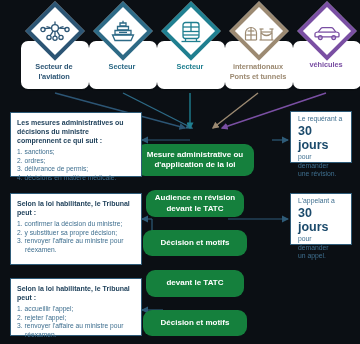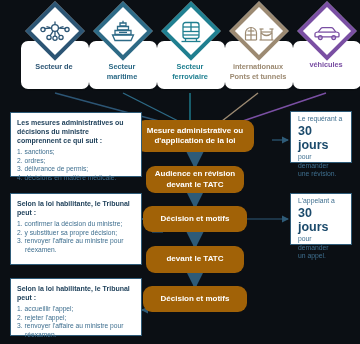--- a/index.html
+++ b/index.html
@@ -66,32 +66,33 @@
     font-size: 7.4px;
     font-weight: bold;
     line-height: 9.6px;
     color: var(--accent);
     letter-spacing: -0.05px;
   }
 
   
   .node {
     position: absolute;
-    background: #a16207;
+    background: #15803d;
     border-radius: 9px;
     color: #ffffff;
     font-size: 8px;
     font-weight: bold;
     line-height: 10.5px;
     display: flex;
     align-items: center;
     justify-content: center;
     text-align: center;
     box-sizing: border-box;
     z-index: 4;
+    margin-top: 24px;
   }
 
   
   .panel {
     position: absolute;
     background: #ffffff;
     border: 1.2px solid #2e5b78;
     box-sizing: border-box;
     padding: 5px 6px;
     z-index: 4;
@@ -199,20 +200,21 @@
     <path d="M152 310 L142 310" stroke="#2e5b78" stroke-width="1.2" fill="none" marker-end="url(#ar-nd)"></path>
     <path d="M152 310 L163 310" stroke="#2e5b78" stroke-width="1.2" fill="none"></path>
 
     <path d="M272 140 L288 140" stroke="#2e5b78" stroke-width="1.2" fill="none" marker-end="url(#ar-nd)"></path>
     <path d="M228 219 L288 219" stroke="#2e5b78" stroke-width="1.2" fill="none" marker-end="url(#ar-nd)"></path>
   </svg>
 
   <div class="sector" style="--accent:#2c5574; left:21px;">
     <div class="sector-card">
       <div class="sector-label">Secteur de</div>
+      <div class="sector-label">l'aviation</div>
     </div>
     <div class="sector-diamond"></div>
     <div class="sector-icon">
       <svg width="30" height="26" viewBox="0 0 30 26" fill="none" stroke="#2c5574" stroke-width="1.3">
         <ellipse cx="15" cy="8" rx="3.4" ry="3.4"></ellipse>
         <line x1="15" y1="4.6" x2="15" y2="1.5"></line>
         <path d="M11.6 8 L4 8.6"></path>
           <path d="M18.4 8 L26 8.6"></path>
         <circle cx="3" cy="9.6" r="2.1"></circle>
           <circle cx="27" cy="9.6" r="2.1"></circle>
@@ -224,39 +226,37 @@
           <circle cx="15" cy="18.3" r="2.1"></circle>
         <path d="M6.5 6.5 L10 7.6"></path>
           <path d="M23.5 6.5 L20 7.6"></path>
       </svg>
     </div>
   </div>
 
   <div class="sector" style="--accent:#2d6a86; left:89px;">
     <div class="sector-card">
       <div class="sector-label">Secteur</div>
-      <div class="sector-label">maritime</div>
     </div>
     <div class="sector-diamond"></div>
     <div class="sector-icon">
       <svg width="28" height="26" viewBox="0 0 28 26" fill="none" stroke="#2d6a86" stroke-width="1.3">
         <path d="M11 3 h6 v3 h-6 z"></path>
         <path d="M8.5 6.5 h11 v3.5 h-11 z"></path>
         <path d="M6 10.5 h16 v4 h-16 z"></path>
         <path d="M3.5 15 h21 l-2.5 5.5 h-16 z"></path>
         <line x1="14" y1="0.8" x2="14" y2="3"></line>
         <line x1="10" y1="12.4" x2="18" y2="12.4"></line>
       </svg>
     </div>
   </div>
 
   <div class="sector" style="--accent:#1f7f90; left:157px;">
     <div class="sector-card">
       <div class="sector-label">Secteur</div>
-      <div class="sector-label">ferroviaire</div>
     </div>
     <div class="sector-diamond"></div>
     <div class="sector-icon">
       <svg width="26" height="26" viewBox="0 0 26 26" fill="none" stroke="#1f7f90" stroke-width="1.3">
         <rect x="5" y="2.5" width="16" height="16" rx="2.5"></rect>
         <line x1="5" y1="7" x2="21" y2="7"></line>
         <line x1="5" y1="11.5" x2="21" y2="11.5"></line>
         <line x1="13" y1="2.5" x2="13" y2="11.5"></line>
         <line x1="5" y1="15" x2="21" y2="15"></line>
         <line x1="7.5" y1="18.5" x2="7.5" y2="21"></line>

